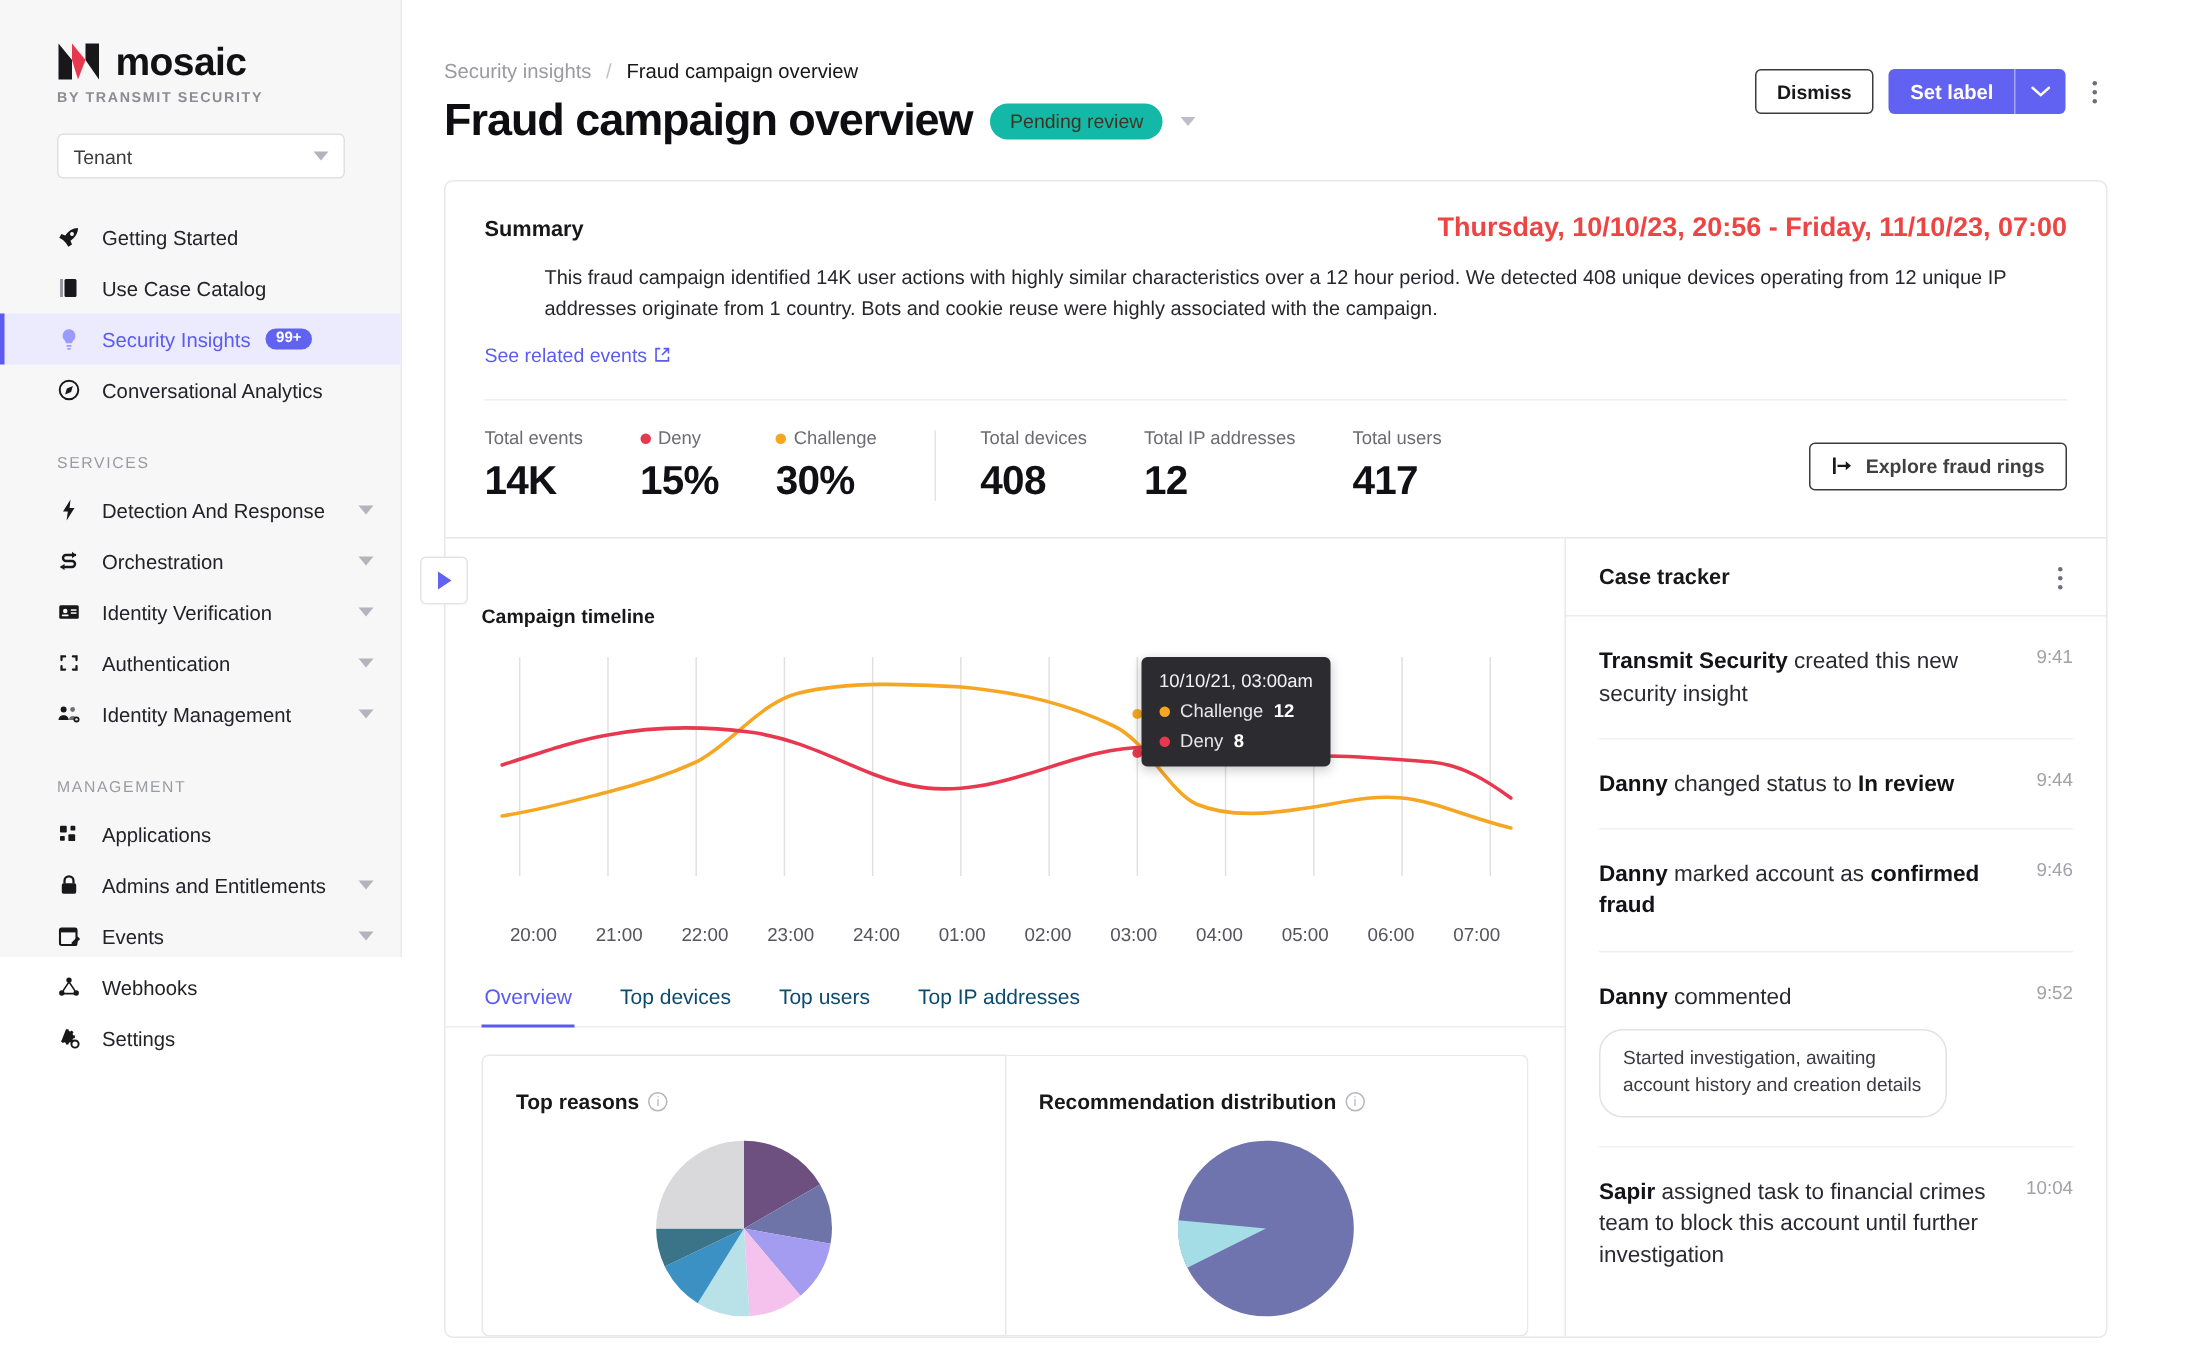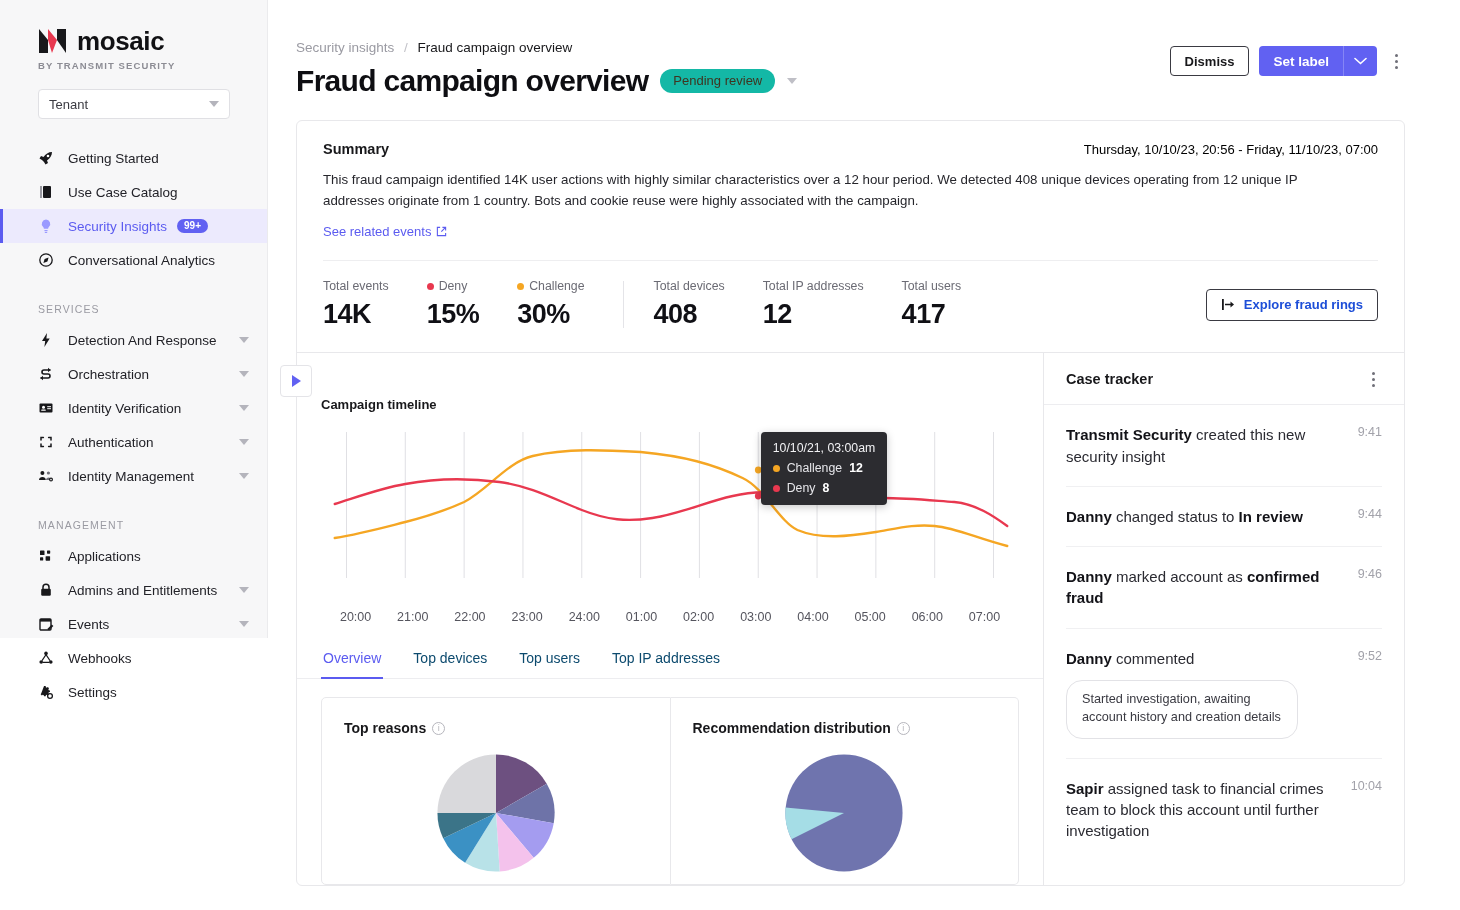--- a/index.html
+++ b/index.html
@@ -129,43 +129,44 @@
   
   .card {
     margin-top: 22px;
     border: 1px solid #e8e8eb;
     border-radius: 6px;
     background: #fff;
   }
   .summary-pad { padding: 20px 26px 0 26px; }
   .sum-head { display: flex; align-items: baseline; }
   .sum-title { font-size: 14.5px; font-weight: bold; color: #18181b; }
-  .sum-date { margin-left: auto; font-size: 13px; color: #000000; }
+  .sum-date { margin-left: auto; font-size: 18px; color: #ef4444; font-weight: bold; }
   .sum-body {
     margin-top: 13px; font-size: 13.3px; line-height: 1.55; color: #26262c;
     max-width: 1000px;
+    margin-left: 40px;
   }
   .link-related {
     display: inline-flex; align-items: center; gap: 5px;
     margin-top: 13px; font-size: 13px; color: #5b5bf0; cursor: pointer;
   }
   .hr { height: 1px; background: #eeeef0; margin: 20px 0 0 0; }
 
   .kpis { display: flex; align-items: flex-start; padding: 18px 26px 22px 26px; }
   .kpi { margin-right: 38px; }
   .kpi-label { font-size: 12.3px; color: #6b6b74; display: flex; align-items: center; gap: 5px; }
   .dot { width: 7px; height: 7px; border-radius: 50%; display: inline-block; }
   .kpi-value { font-size: 27px; font-weight: bold; letter-spacing: -0.5px; margin-top: 6px; color: #101015; }
   .kpi-divider { width: 1px; align-self: stretch; background: #e4e4e8; margin: 2px 30px 2px 0; }
   .btn-explore {
     margin-left: auto; align-self: center;
     border: 1px solid #3a3a42; border-radius: 4px;
     background: #fff; height: 32px; padding: 0 14px;
     display: flex; align-items: center; gap: 8px;
-    font-size: 13px; font-weight: bold; color: #1d4ed8; cursor: pointer;
+    font-size: 13px; font-weight: bold; color: #404040; cursor: pointer;
   }
 
   
   .split { display: flex; border-top: 1px solid #e8e8eb; position: relative; }
   .left-col { flex: 1; min-width: 0; border-right: 1px solid #e8e8eb; }
   .right-col { width: 360px; min-width: 360px; }
 
   .timeline-wrap { padding: 20px 24px 6px 24px; }
   .section-title { font-size: 13px; font-weight: bold; color: #18181b; margin-top: 24px; }
   .chart-area { position: relative; margin-top: 14px; height: 178px; }

